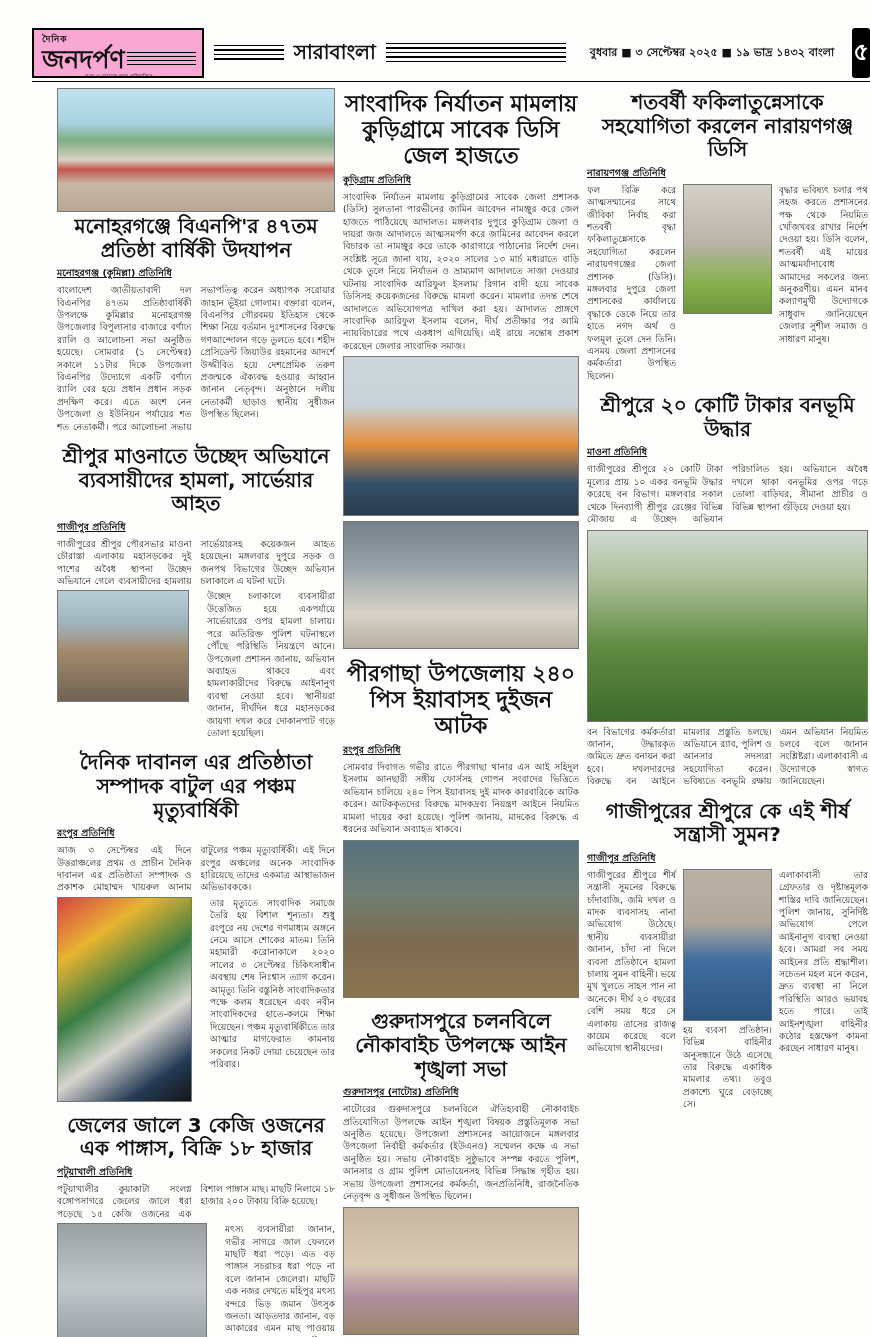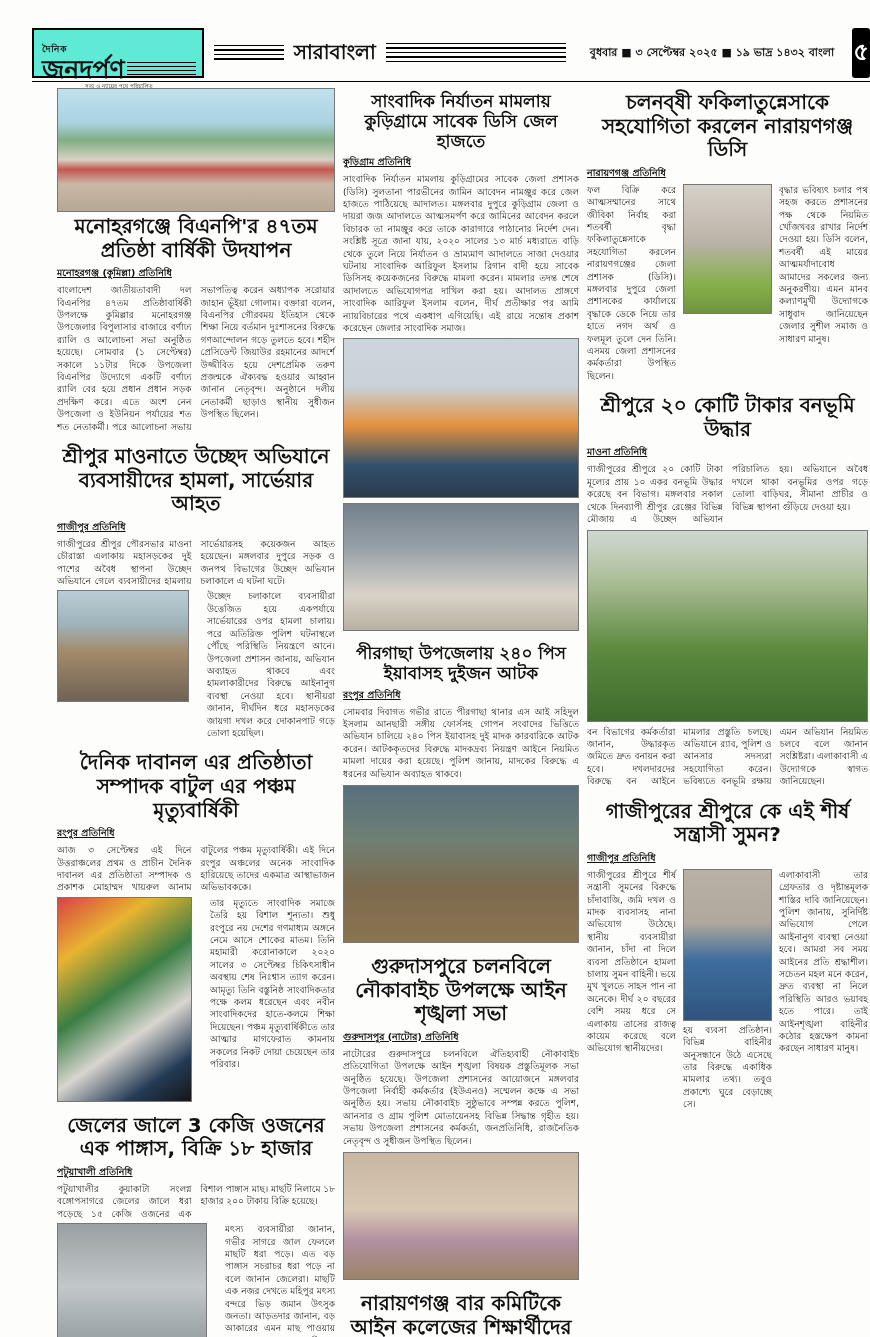--- a/index.html
+++ b/index.html
@@ -3,21 +3,21 @@
 <meta charset="utf-8">
 <style>
   * { box-sizing: border-box; margin: 0; padding: 0; }
   html,body { background:#e8e8e4; }
   body { font-family:"DejaVu Sans","Liberation Sans",sans-serif; color:#111; }
   .page { position:relative; width:870px; height:1337px; background:#fdfdfb; margin:0 auto; overflow:hidden;
           box-shadow:0 0 6px rgba(0,0,0,.25); }
 
   
   .masthead { position:absolute; left:32px; top:28px; width:838px; height:50px; display:flex; align-items:stretch; }
-  .logo-box { width:250px; border:2px solid #000; padding:12px 6px 1px 8px; position:relative; background:#5eead4; }
+  .logo-box { width:250px; border:2px solid #000; padding:2px 6px 1px 8px; position:relative; background:#f9a8d4; }
   .daily { font-size:9px; font-weight:bold; letter-spacing:1px; }
   .logo-row { display:flex; align-items:center; gap:2px; }
   .logo-title { font-size:25px; font-weight:bold; letter-spacing:0; line-height:1; }
   .hlines { flex:1; height:16px; background:repeating-linear-gradient(180deg,#000 0 1.5px,transparent 1.5px 4px); }
   .tagline { font-size:5.5px; text-align:center; margin-top:1px; color:#222; }
   .mid-head { flex:1; display:flex; align-items:center; justify-content:flex-start; gap:10px; padding:0 10px; }
   .hlines2 { width:70px; height:16px; background:repeating-linear-gradient(180deg,#000 0 1.5px,transparent 1.5px 4.5px); }
   .section-title { font-size:20px; font-weight:bold; }
   .hlines3 { width:180px; height:20px; background:repeating-linear-gradient(180deg,#000 0 1.5px,transparent 1.5px 4.5px); }
   .date-line { font-size:11px; font-weight:bold; white-space:nowrap; margin-left:14px; align-self:center; }
@@ -28,21 +28,21 @@
   
   .content { position:absolute; left:57px; top:88px; width:811px; display:flex; gap:8px; }
   .col { display:flex; flex-direction:column; }
   .col-left  { width:278px; }
   .col-mid   { width:236px; }
   .col-right { width:281px; }
   .article { margin-bottom:9px; }
 
   .headline   { font-weight:bold; text-align:center; line-height:1.18; margin:3px 0 4px; }
   .hl-xl { font-size:20px; }
-  .hl-lg { font-size:17px; }
+  .hl-lg { font-size:22px; }
   .hl-md { font-size:20px; }
   .byline { font-size:9.5px; font-weight:bold; text-decoration:underline; margin:1px 0 3px; }
   .body  { font-size:9px; line-height:1.38; text-align:justify; color:#1a1a1a; }
   .cols2 { column-count:2; column-gap:9px; }
   .cols3 { column-count:3; column-gap:8px; }
   .media { display:flex; gap:18px; margin-top:3px; }
   .media .side { flex:1; }
   .trio { display:flex; gap:7px; }
   .trio > div { flex:1; }
 
@@ -157,21 +157,21 @@
         <div class="headline hl-md">নারায়ণগঞ্জ বার কমিটিকে আইন কলেজের শিক্ষার্থীদের শুভেচ্ছা</div>
         <div class="byline">নারায়ণগঞ্জ প্রতিনিধি</div>
         <div class="body">নারায়ণগঞ্জ জেলা আইনজীবী সমিতির নবনির্বাচিত কমিটিকে ফুলেল শুভেচ্ছা জানিয়েছেন নারায়ণগঞ্জ আইন কলেজের শিক্ষার্থীরা। মঙ্গলবার দুপুরে জেলা আইনজীবী সমিতি ভবনে শিক্ষার্থীরা সমিতির সভাপতি ও সাধারণ সম্পাদকের হাতে ফুল তুলে দিয়ে শুভেচ্ছা জানান। এ সময় আইন শিক্ষার্থীদের বিভিন্ন সমস্যা সমাধানে সহযোগিতার আশ্বাস দেন সমিতির নেতৃবৃন্দ। ২০২৪-২০২৫ সেশনের শিক্ষার্থীসহ কলেজের শিক্ষকরাও এ সময় উপস্থিত ছিলেন।</div>
       </div>
 
     </div>
 
     <div class="col col-right">
 
       <div class="article">
-        <div class="headline hl-xl">চলনব্ষী ফকিলাতুন্নেসাকে সহযোগিতা করলেন নারায়ণগঞ্জ ডিসি</div>
+        <div class="headline hl-xl">শতবর্ষী ফকিলাতুন্নেসাকে সহযোগিতা করলেন নারায়ণগঞ্জ ডিসি</div>
         <div class="byline">নারায়ণগঞ্জ প্রতিনিধি</div>
         <div class="trio">
           <div class="body">ফল বিক্রি করে আত্মসম্মানের সাথে জীবিকা নির্বাহ করা শতবর্ষী বৃদ্ধা ফকিলাতুন্নেসাকে সহযোগিতা করলেন নারায়ণগঞ্জের জেলা প্রশাসক (ডিসি)। মঙ্গলবার দুপুরে জেলা প্রশাসকের কার্যালয়ে বৃদ্ধাকে ডেকে নিয়ে তার হাতে নগদ অর্থ ও ফলমূল তুলে দেন তিনি। এসময় জেলা প্রশাসনের কর্মকর্তারা উপস্থিত ছিলেন।</div>
           <div>
             <div class="photo ph-aid"></div>
           </div>
           <div class="body">বৃদ্ধার ভবিষ্যৎ চলার পথ সহজ করতে প্রশাসনের পক্ষ থেকে নিয়মিত খোঁজখবর রাখার নির্দেশ দেওয়া হয়। ডিসি বলেন, শতবর্ষী এই মায়ের আত্মমর্যাদাবোধ আমাদের সকলের জন্য অনুকরণীয়। এমন মানব কল্যাণমুখী উদ্যোগকে সাধুবাদ জানিয়েছেন জেলার সুশীল সমাজ ও সাধারণ মানুষ।</div>
         </div>
       </div>
 

